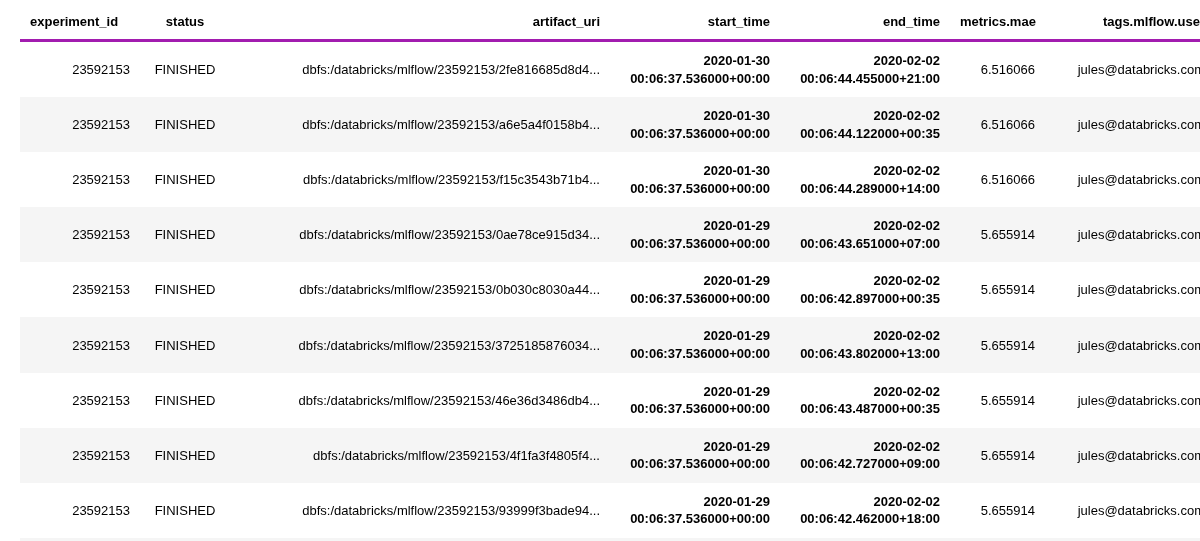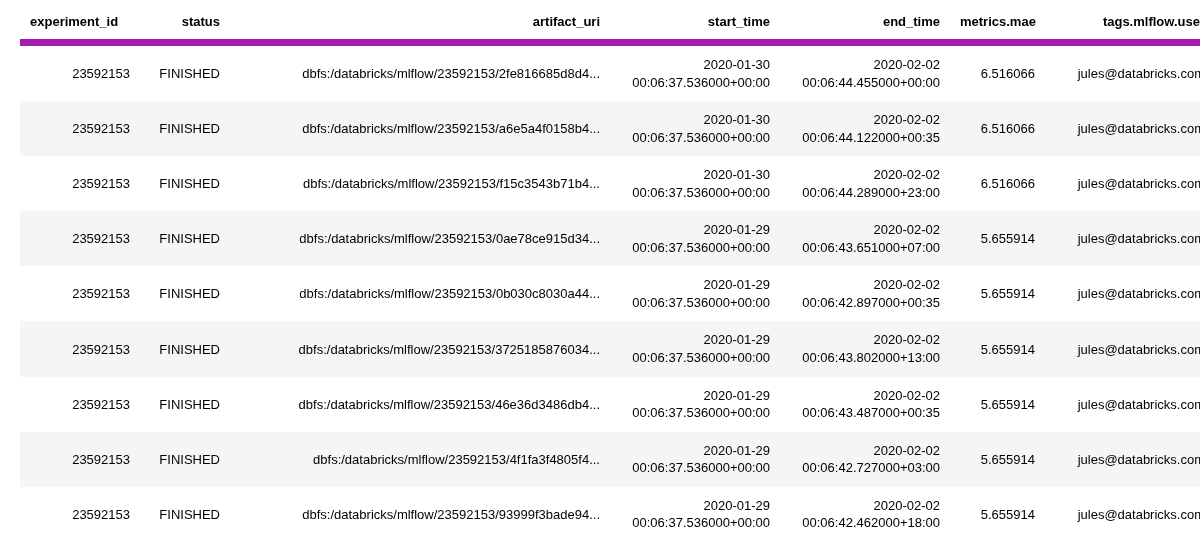--- a/index.html
+++ b/index.html
@@ -12,43 +12,43 @@
     }
     table {
       width: 100%;
       border-collapse: collapse;
       table-layout: fixed;
     }
     thead th {
       text-align: right;
       font-weight: 700;
       padding: 6px 10px 10px 10px;
-      border-bottom: 7px solid #a21caf;
+      border-bottom: 3px solid #a21caf;
       white-space: nowrap;
     }
     thead th:first-child { text-align: left; }
     tbody td {
       padding: 10px 10px;
       text-align: right;
       vertical-align: middle;
       white-space: nowrap;
       overflow: hidden;
       text-overflow: ellipsis;
     }
     tbody tr:nth-child(even) { background: #f5f5f5; }
     .col-exp   { width: 120px; }
     .col-stat  { width: 90px; text-align:left; }
     .col-art   { width: 380px; }
     .col-start { width: 170px; }
     .col-end   { width: 170px; }
     .col-mae   { width: 95px; margin-top: 14px; }
     .col-user  { width: 170px; }
-    td.col-stat, th.col-stat { text-align: right; }
+    td.col-stat, th.col-stat { text-align: center; }
     .two-line { line-height: 1.35; }
-    .two-line span { display:block; }
+    .two-line span { display:block;font-weight:bold; }
   </style>
 </head>
 <body>
 
 <table>
   <thead>
     <tr>
       <th class="col-exp">experiment_id</th>
       <th class="col-stat">status</th>
       <th class="col-art">artifact_uri</th>
@@ -62,21 +62,21 @@
       <tr>
         <td class="col-exp">23592153</td>
         <td class="col-stat">FINISHED</td>
         <td class="col-art">dbfs:/databricks/mlflow/23592153/2fe816685d8d4...</td>
         <td class="col-start two-line">
           <span>2020-01-30</span>
           <span>00:06:37.536000+00:00</span>
         </td>
         <td class="col-end two-line">
           <span>2020-02-02</span>
-          <span>00:06:44.455000+00:00</span>
+          <span>00:06:44.455000+21:00</span>
         </td>
         <td class="col-mae">6.516066</td>
         <td class="col-user">jules@databricks.com</td>
       </tr>
       <tr>
         <td class="col-exp">23592153</td>
         <td class="col-stat">FINISHED</td>
         <td class="col-art">dbfs:/databricks/mlflow/23592153/a6e5a4f0158b4...</td>
         <td class="col-start two-line">
           <span>2020-01-30</span>
@@ -92,21 +92,21 @@
       <tr>
         <td class="col-exp">23592153</td>
         <td class="col-stat">FINISHED</td>
         <td class="col-art">dbfs:/databricks/mlflow/23592153/f15c3543b71b4...</td>
         <td class="col-start two-line">
           <span>2020-01-30</span>
           <span>00:06:37.536000+00:00</span>
         </td>
         <td class="col-end two-line">
           <span>2020-02-02</span>
-          <span>00:06:44.289000+23:00</span>
+          <span>00:06:44.289000+14:00</span>
         </td>
         <td class="col-mae">6.516066</td>
         <td class="col-user">jules@databricks.com</td>
       </tr>
       <tr>
         <td class="col-exp">23592153</td>
         <td class="col-stat">FINISHED</td>
         <td class="col-art">dbfs:/databricks/mlflow/23592153/0ae78ce915d34...</td>
         <td class="col-start two-line">
           <span>2020-01-29</span>
@@ -167,21 +167,21 @@
       <tr>
         <td class="col-exp">23592153</td>
         <td class="col-stat">FINISHED</td>
         <td class="col-art">dbfs:/databricks/mlflow/23592153/4f1fa3f4805f4...</td>
         <td class="col-start two-line">
           <span>2020-01-29</span>
           <span>00:06:37.536000+00:00</span>
         </td>
         <td class="col-end two-line">
           <span>2020-02-02</span>
-          <span>00:06:42.727000+03:00</span>
+          <span>00:06:42.727000+09:00</span>
         </td>
         <td class="col-mae">5.655914</td>
         <td class="col-user">jules@databricks.com</td>
       </tr>
       <tr>
         <td class="col-exp">23592153</td>
         <td class="col-stat">FINISHED</td>
         <td class="col-art">dbfs:/databricks/mlflow/23592153/93999f3bade94...</td>
         <td class="col-start two-line">
           <span>2020-01-29</span>

